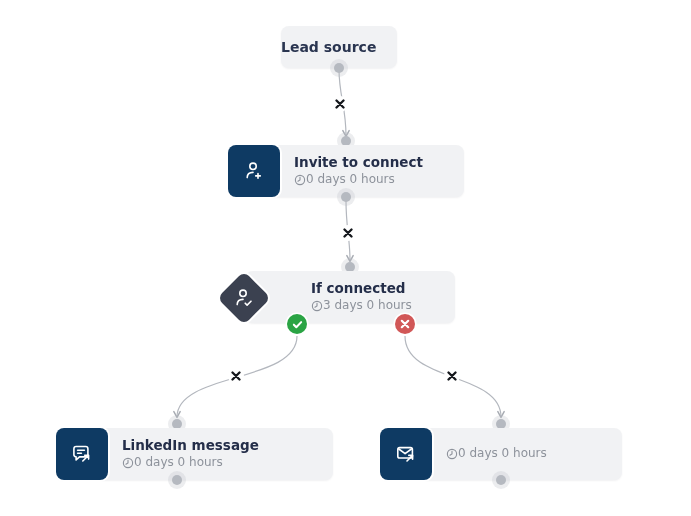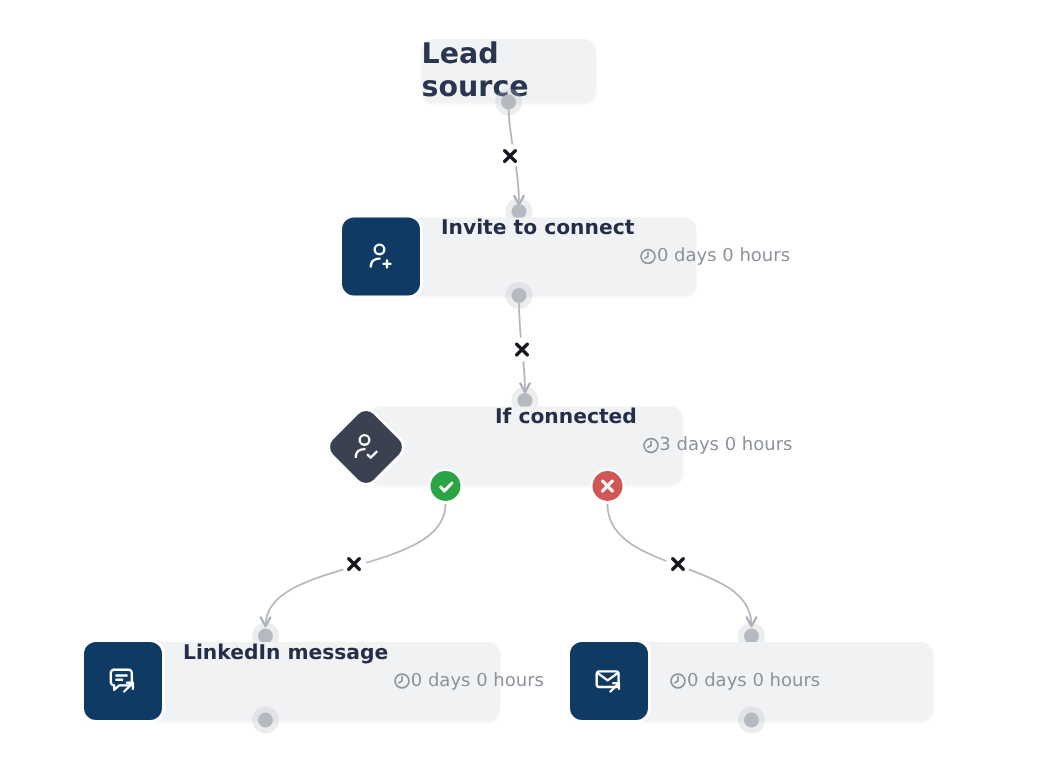--- a/index.html
+++ b/index.html
@@ -11,31 +11,31 @@
   .canvas{position:absolute;inset:0;}
   svg.edges{position:absolute;left:0;top:0;z-index:0;}
 
   
   .node{
     position:absolute;z-index:2;background:#f1f2f4;border-radius:8px;
     box-shadow:0 1px 2px rgba(16,24,40,.06);
   }
   .node.simple{
     display:flex;align-items:center;
-    font-size:19px;font-weight:600;color:#2a3550;
+    font-size:14px;font-weight:600;color:#2a3550;
   }
   .node.step{height:52px;}
   .icon-tile{
     position:absolute;left:0;top:0;width:52px;height:52px;border-radius:8px;
     background:#0e3a63;display:flex;align-items:center;justify-content:center;
     box-shadow:0 0 0 2px #ffffff;
   }
   .step-body{
     position:absolute;left:66px;top:0;height:52px;
-    display:flex;flex-direction:row;justify-content:center;gap:3px;
+    display:flex;flex-direction:column;justify-content:center;gap:3px;
   }
   .step-title{font-size:13.5px;font-weight:600;color:#242e49;line-height:1.1;white-space:nowrap;}
   .step-delay{
     display:flex;align-items:center;gap:0;
     font-size:12px;color:#8d929b;line-height:1.1;white-space:nowrap;
   }
 
   
   .diamond{
     position:absolute;left:225px;top:279px;width:38px;height:38px;z-index:3;
@@ -127,21 +127,21 @@
           <path d="M7,3.8 V7 L4.6,8.4"></path>
         </svg>
         <span>0 days 0 hours</span>
       </div>
     </div>
   </div>
   <div class="dot" style="left:341px;top:192px;"></div>
 
   <div class="dot" style="left:345px;top:262px;"></div>
   <div class="node step" style="left:245px;top:271px;width:210px;">
-    <div class="step-body" style="left:66px;margin-left:19px;">
+    <div class="step-body" style="left:66px;">
       <div class="step-title">If connected</div>
       <div class="step-delay">
         <svg width="12" height="12" viewBox="0 0 14 14" fill="none" stroke="#8d929b" stroke-width="1.3" stroke-linecap="round">
           <circle cx="7" cy="7" r="5.4"></circle>
           <path d="M7,3.8 V7 L4.6,8.4"></path>
         </svg>
         <span>3 days 0 hours</span>
       </div>
     </div>
   </div>

